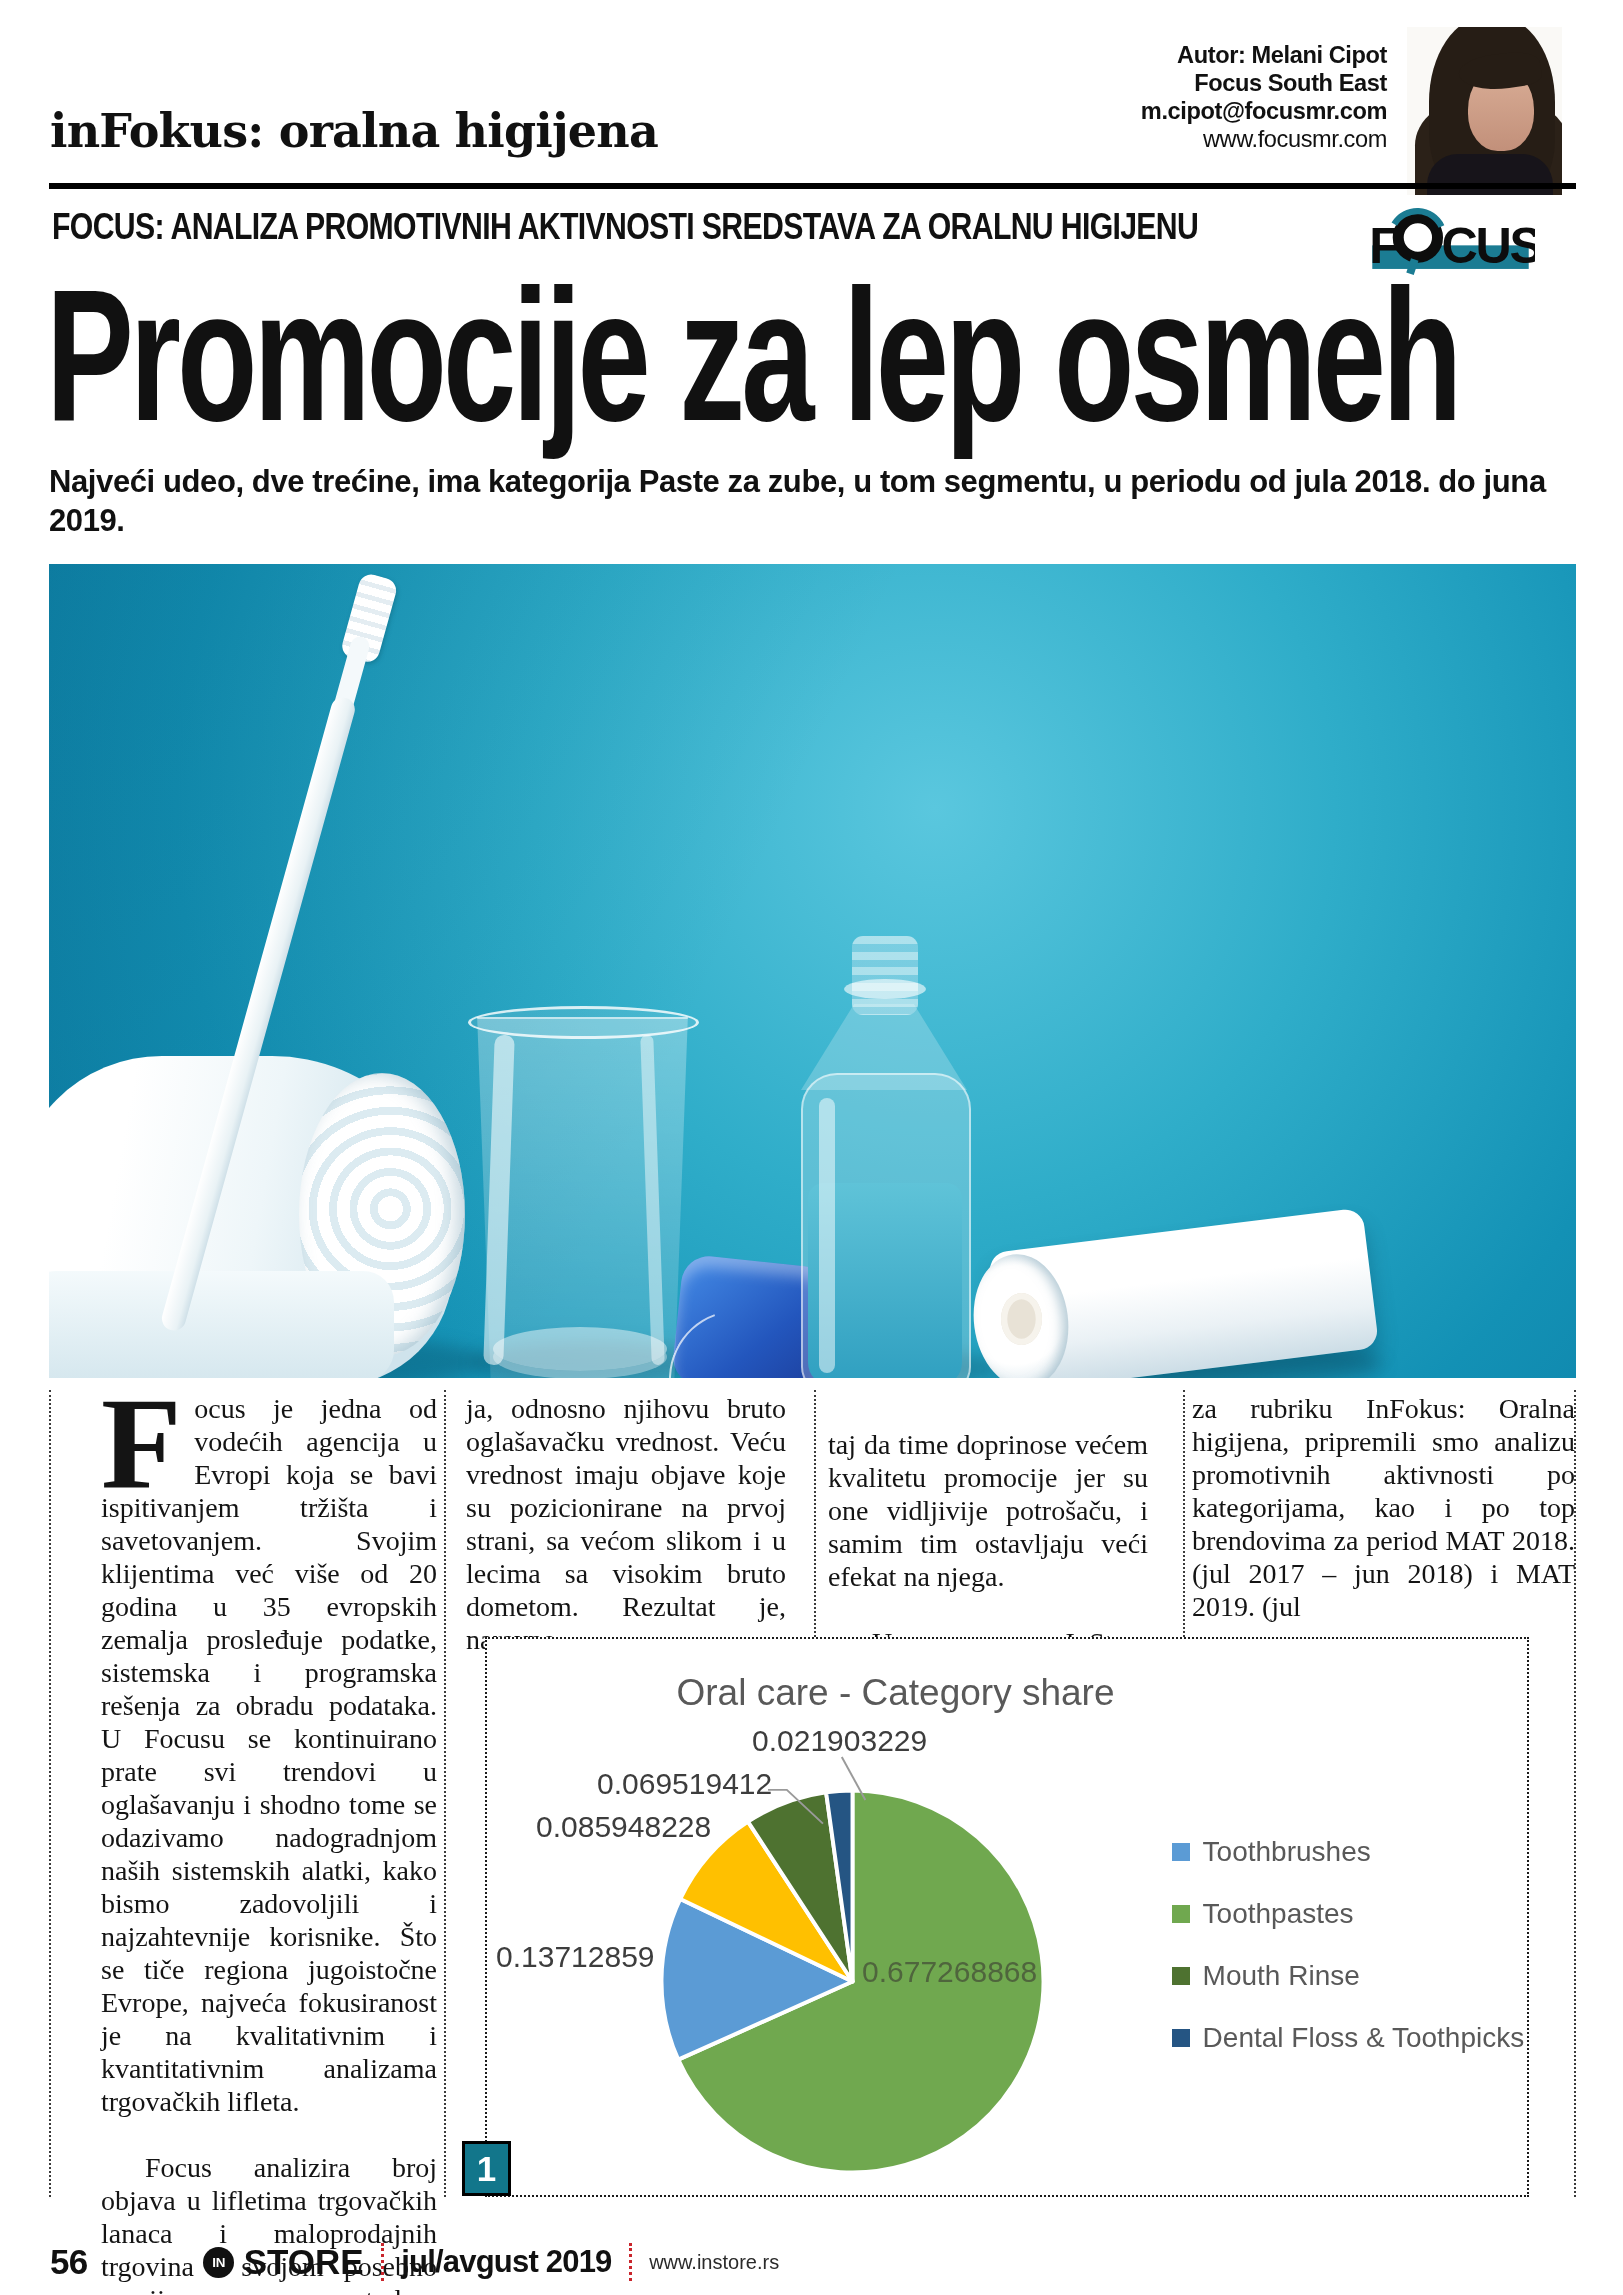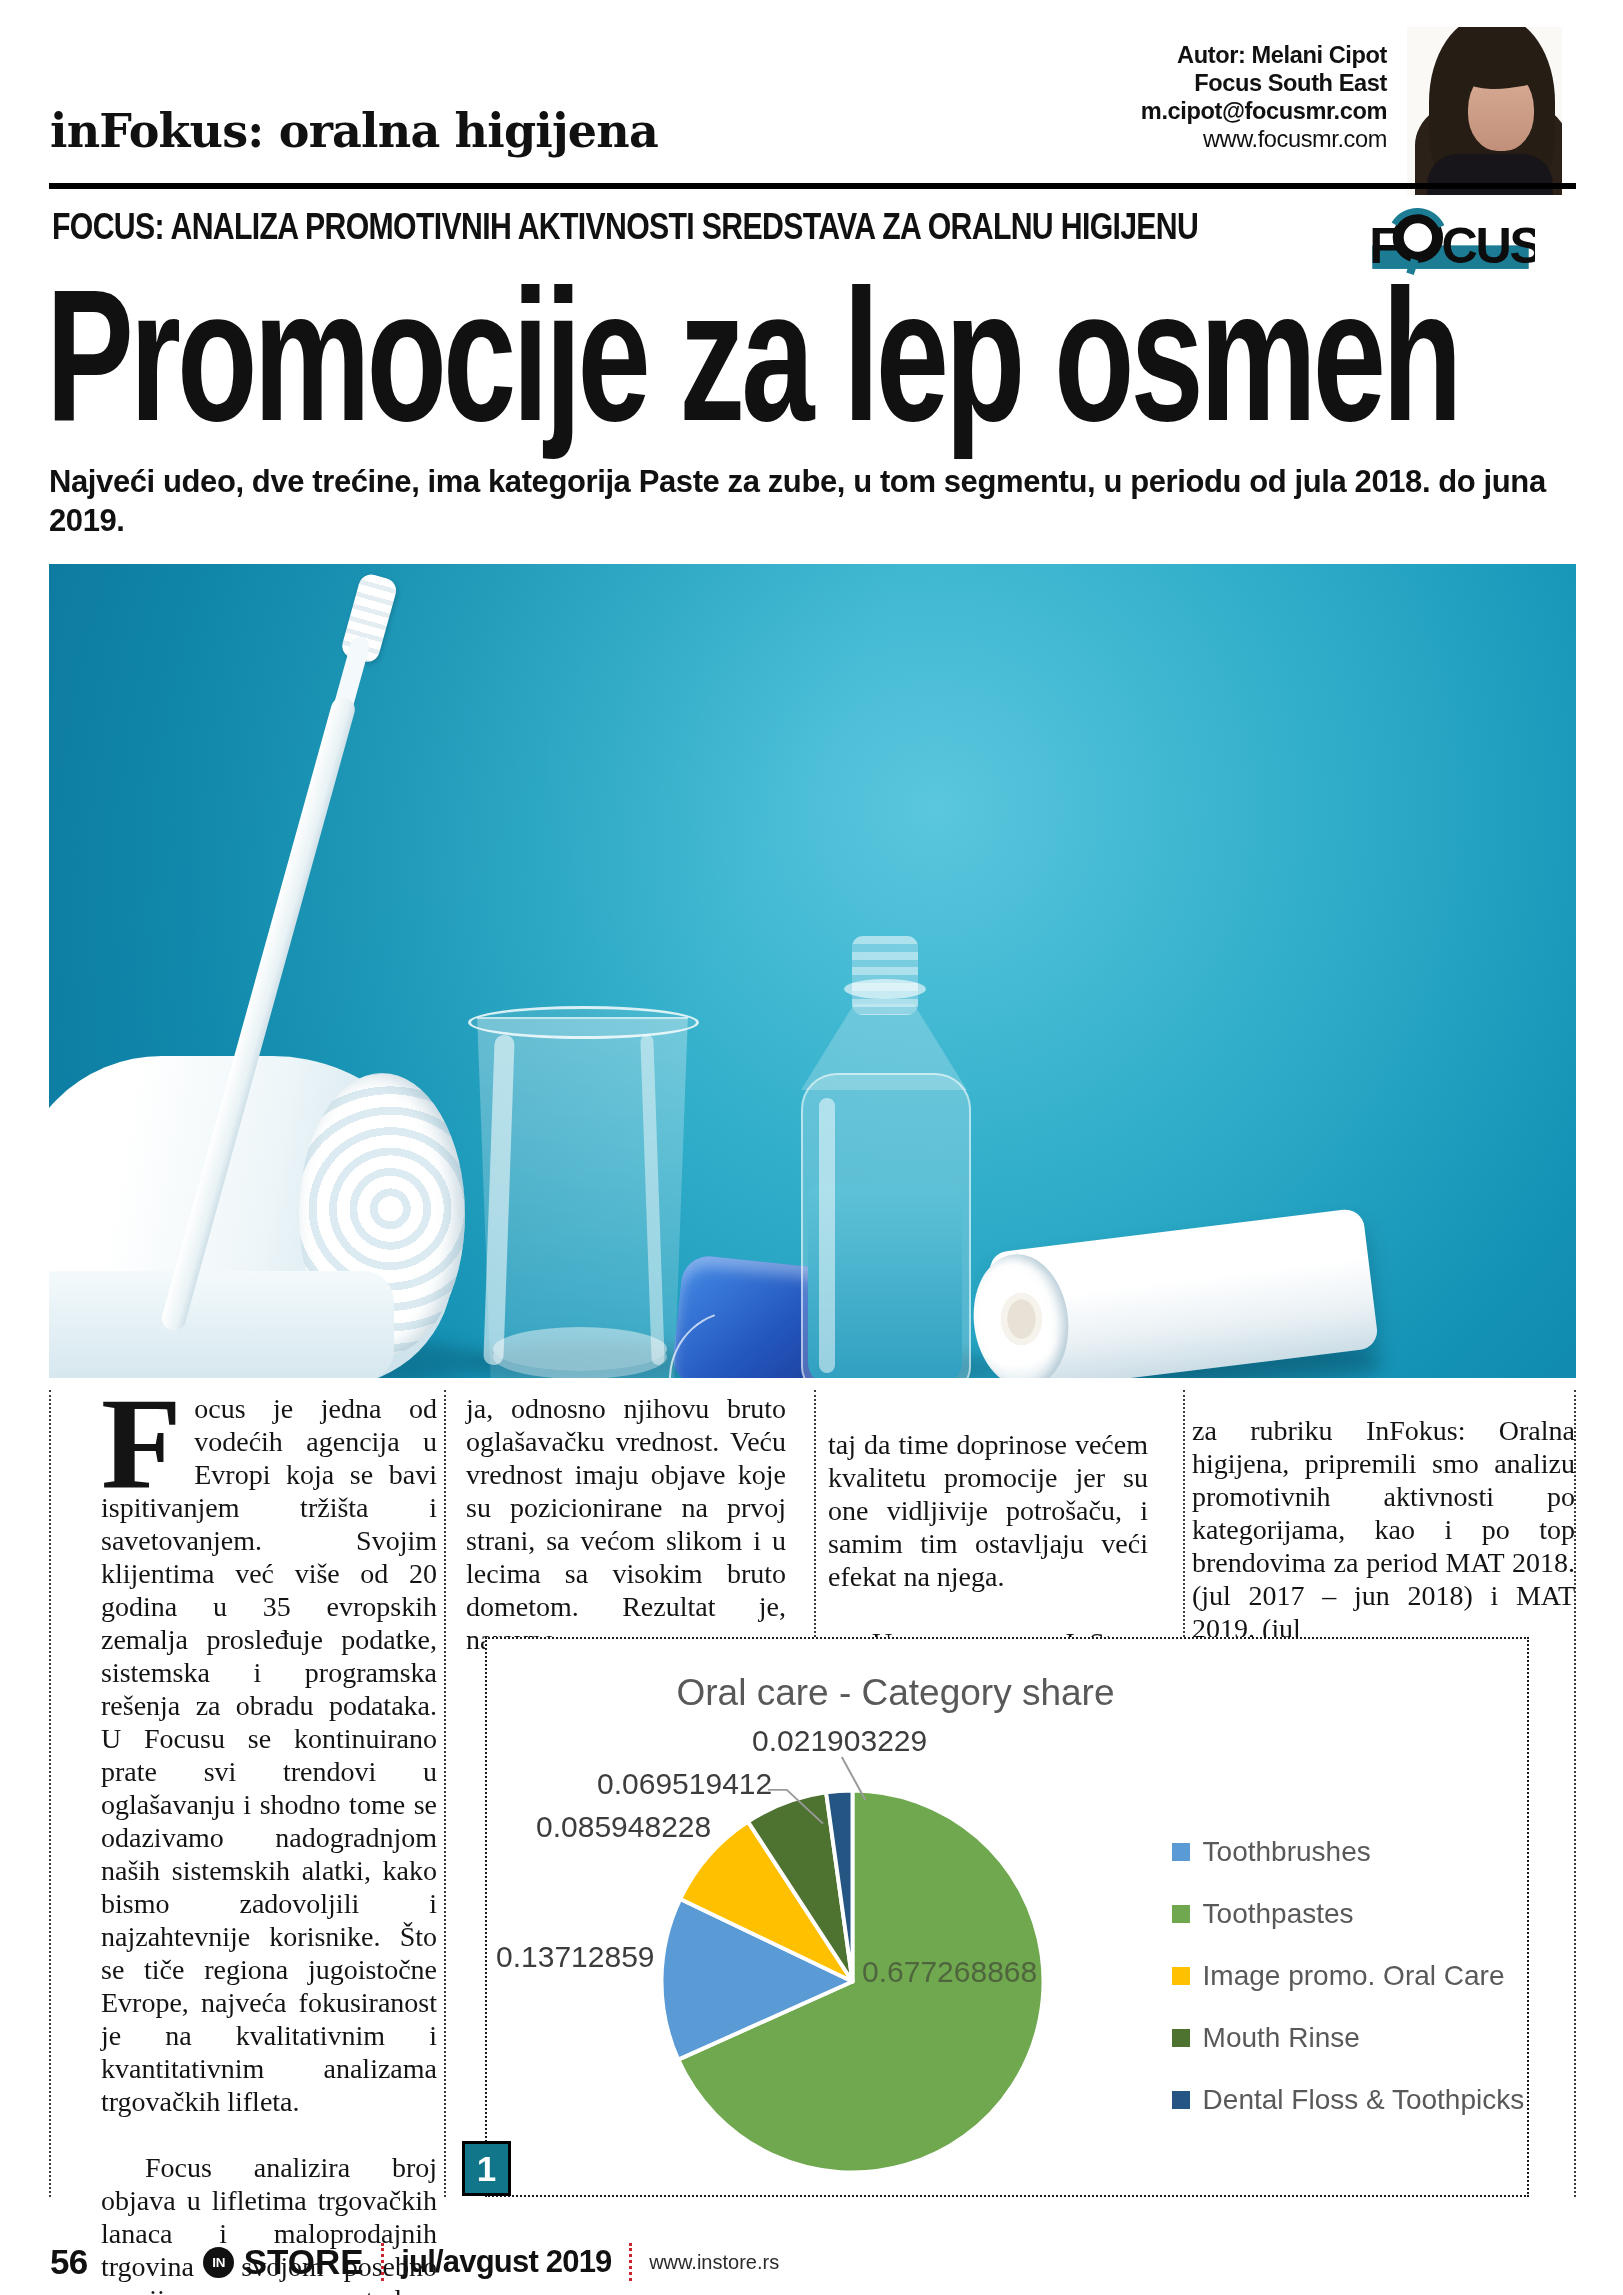--- a/index.html
+++ b/index.html
@@ -228,21 +228,21 @@
 
   <div class="bodycol" style="left:466px;top:1392px;width:320px;">
     <p>ja, odnosno njihovu bruto oglašavačku vrednost. Veću vrednost imaju objave koje su pozicionirane na prvoj strani, sa većom slikom i u lecima sa visokim bruto dometom. Rezultat je, naravno,</p>
   </div>
 
   <div class="bodycol" style="left:828px;top:1392px;width:320px;margin-top:36px;">
     <p>taj da time doprinose većem kvalitetu promocije jer su one vidljivije potrošaču, i samim tim ostavljaju veći efekat na njega.</p>
     <p>U ovom InStore izdanju,</p>
   </div>
 
-  <div class="bodycol" style="left:1192px;top:1392px;width:383px;margin-top:22px;">
+  <div class="bodycol" style="left:1192px;top:1392px;width:383px;">
     <p>za rubriku InFokus: Oralna higijena, pripremili smo analizu promotivnih aktivnosti po kategorijama, kao i po top brendovima za period MAT 2018. (jul 2017 – jun 2018) i MAT 2019. (jul</p>
   </div>
 
   <div class="chart-box">
     <div class="chart-title">Oral care -  Category share</div>
 
     <svg id="pie-svg" class="pie-svg" viewBox="0 0 500 500">
         <path d="M 250 250 L 250.00 7.00 A 243 243 0 1 1 28.28 349.45 Z" fill="#70A84F" stroke="#ffffff" stroke-width="5" stroke-linejoin="round"></path>
         <path d="M 250 250 L 28.28 349.45 A 243 243 0 0 1 30.88 144.94 Z" fill="#5B9BD5" stroke="#ffffff" stroke-width="5" stroke-linejoin="round"></path>
         <path d="M 250 250 L 30.88 144.94 A 243 243 0 0 1 116.99 46.63 Z" fill="#FFC000" stroke="#ffffff" stroke-width="5" stroke-linejoin="round"></path>
@@ -264,24 +264,20 @@
     <div class="legend">
       <div class="legend-item">
         <span class="legend-swatch" style="background: rgb(91, 155, 213);"></span>
         <span class="legend-label">Toothbrushes</span>
       </div>
       <div class="legend-item">
         <span class="legend-swatch" style="background: rgb(112, 168, 79);"></span>
         <span class="legend-label">Toothpastes</span>
       </div>
       <div class="legend-item">
-        <span class="legend-swatch" style="background: rgb(255, 192, 0);"></span>
-        <span class="legend-label">Image promo. Oral Care</span>
-      </div>
-      <div class="legend-item">
         <span class="legend-swatch" style="background: rgb(78, 114, 48);"></span>
         <span class="legend-label">Mouth Rinse</span>
       </div>
       <div class="legend-item">
         <span class="legend-swatch" style="background: rgb(37, 85, 131);"></span>
         <span class="legend-label">Dental Floss &amp; Toothpicks</span>
       </div>
     </div>
   </div>
 

